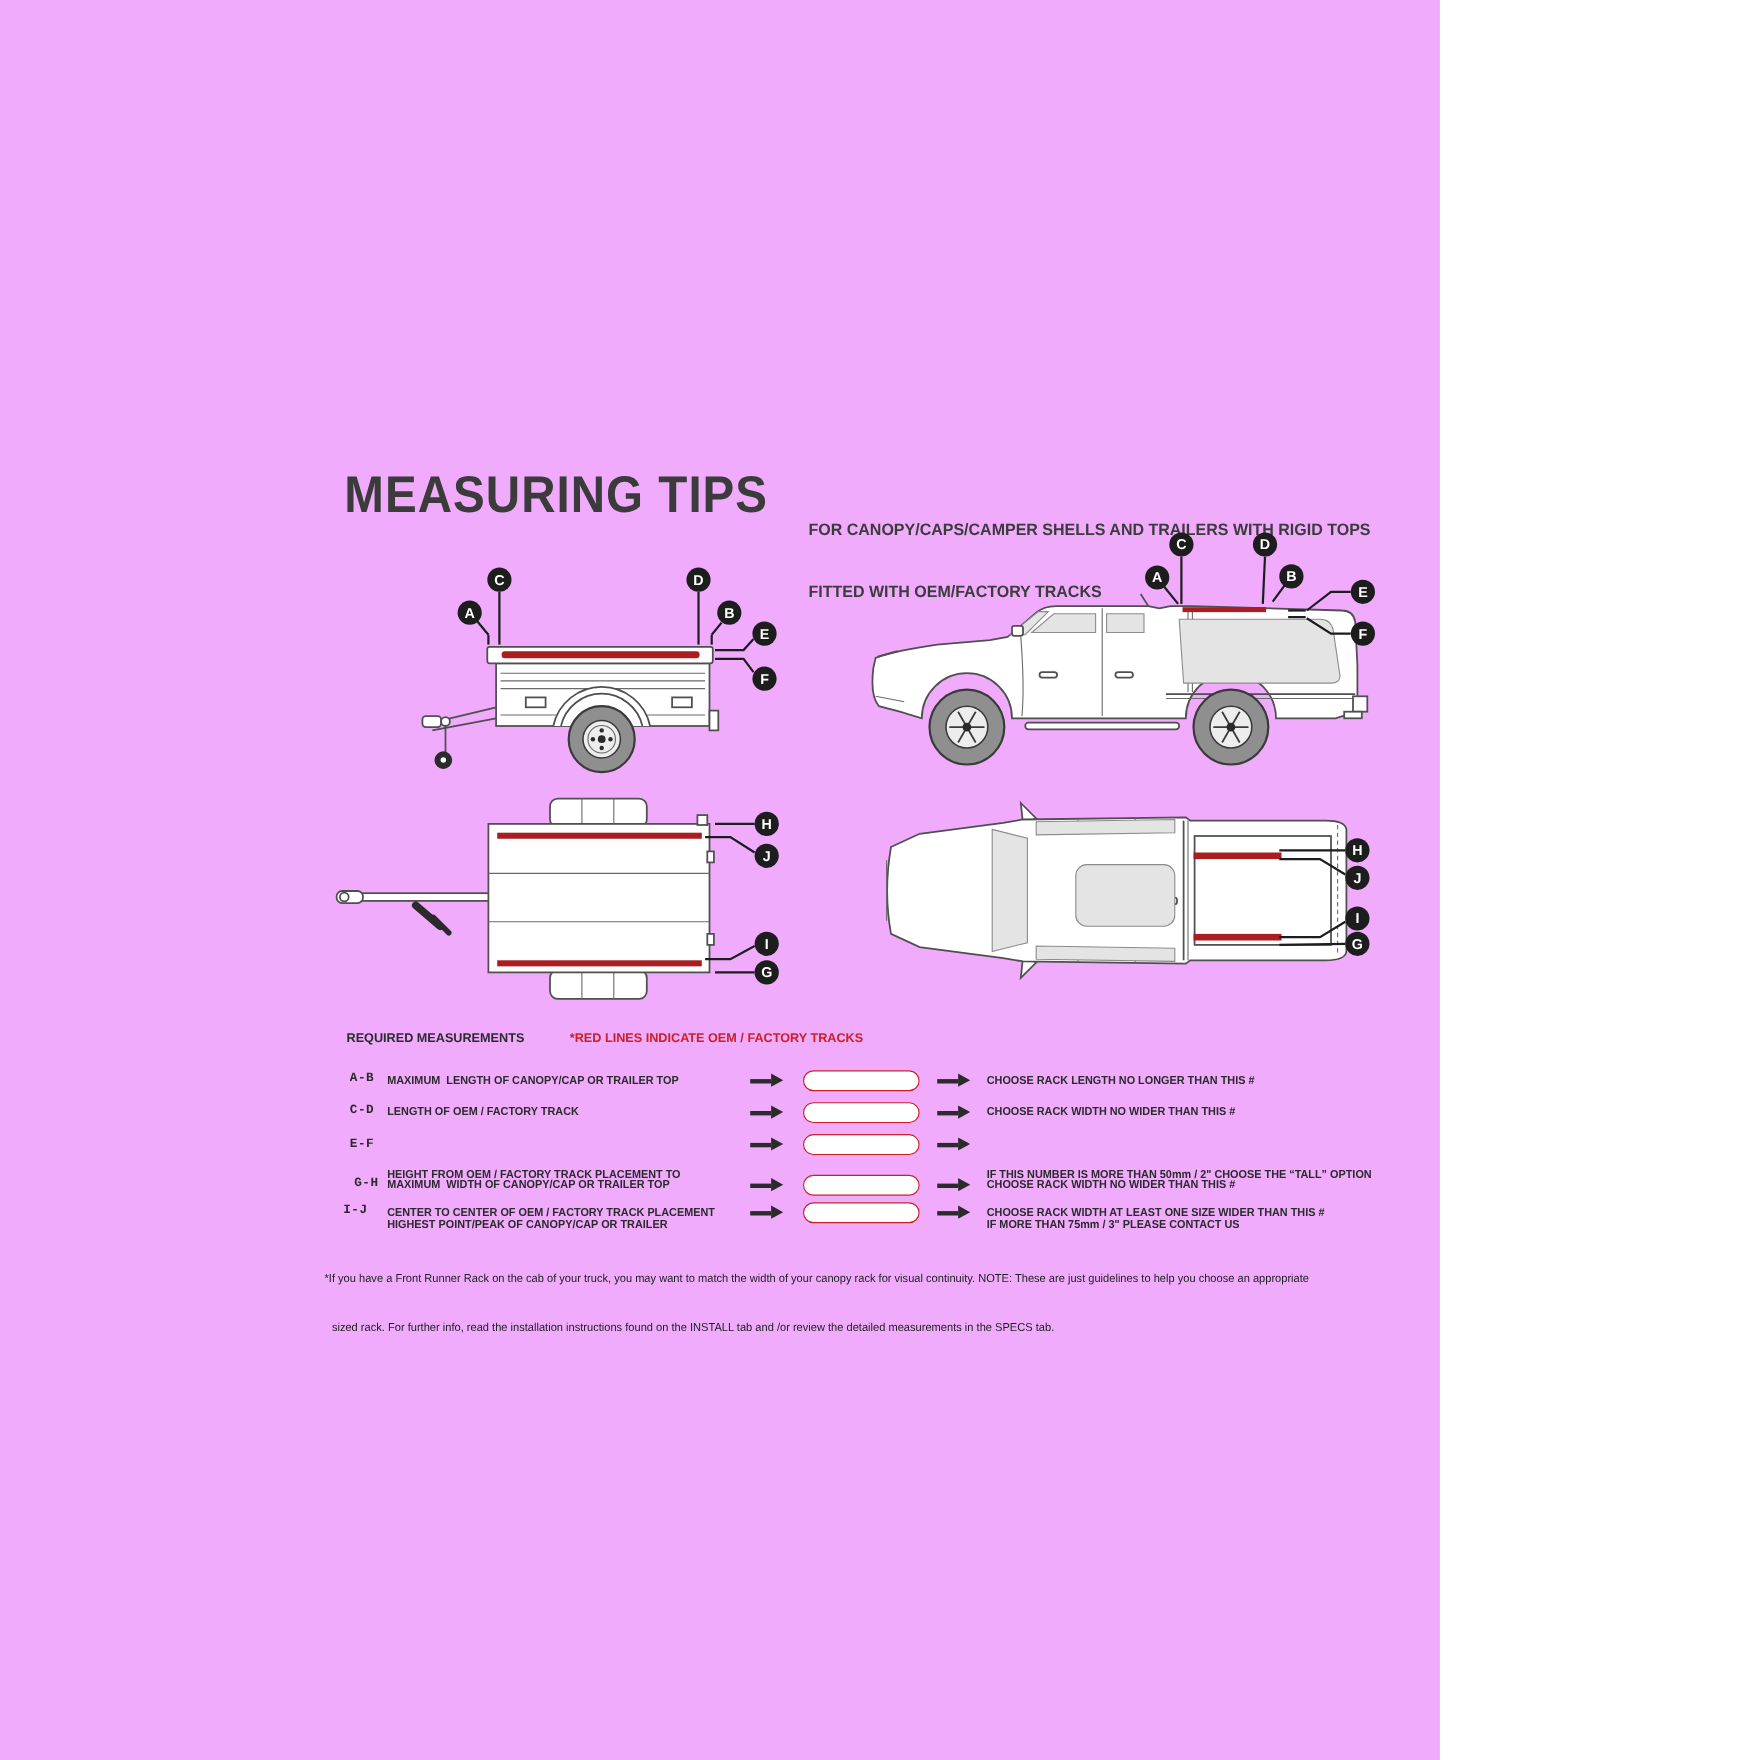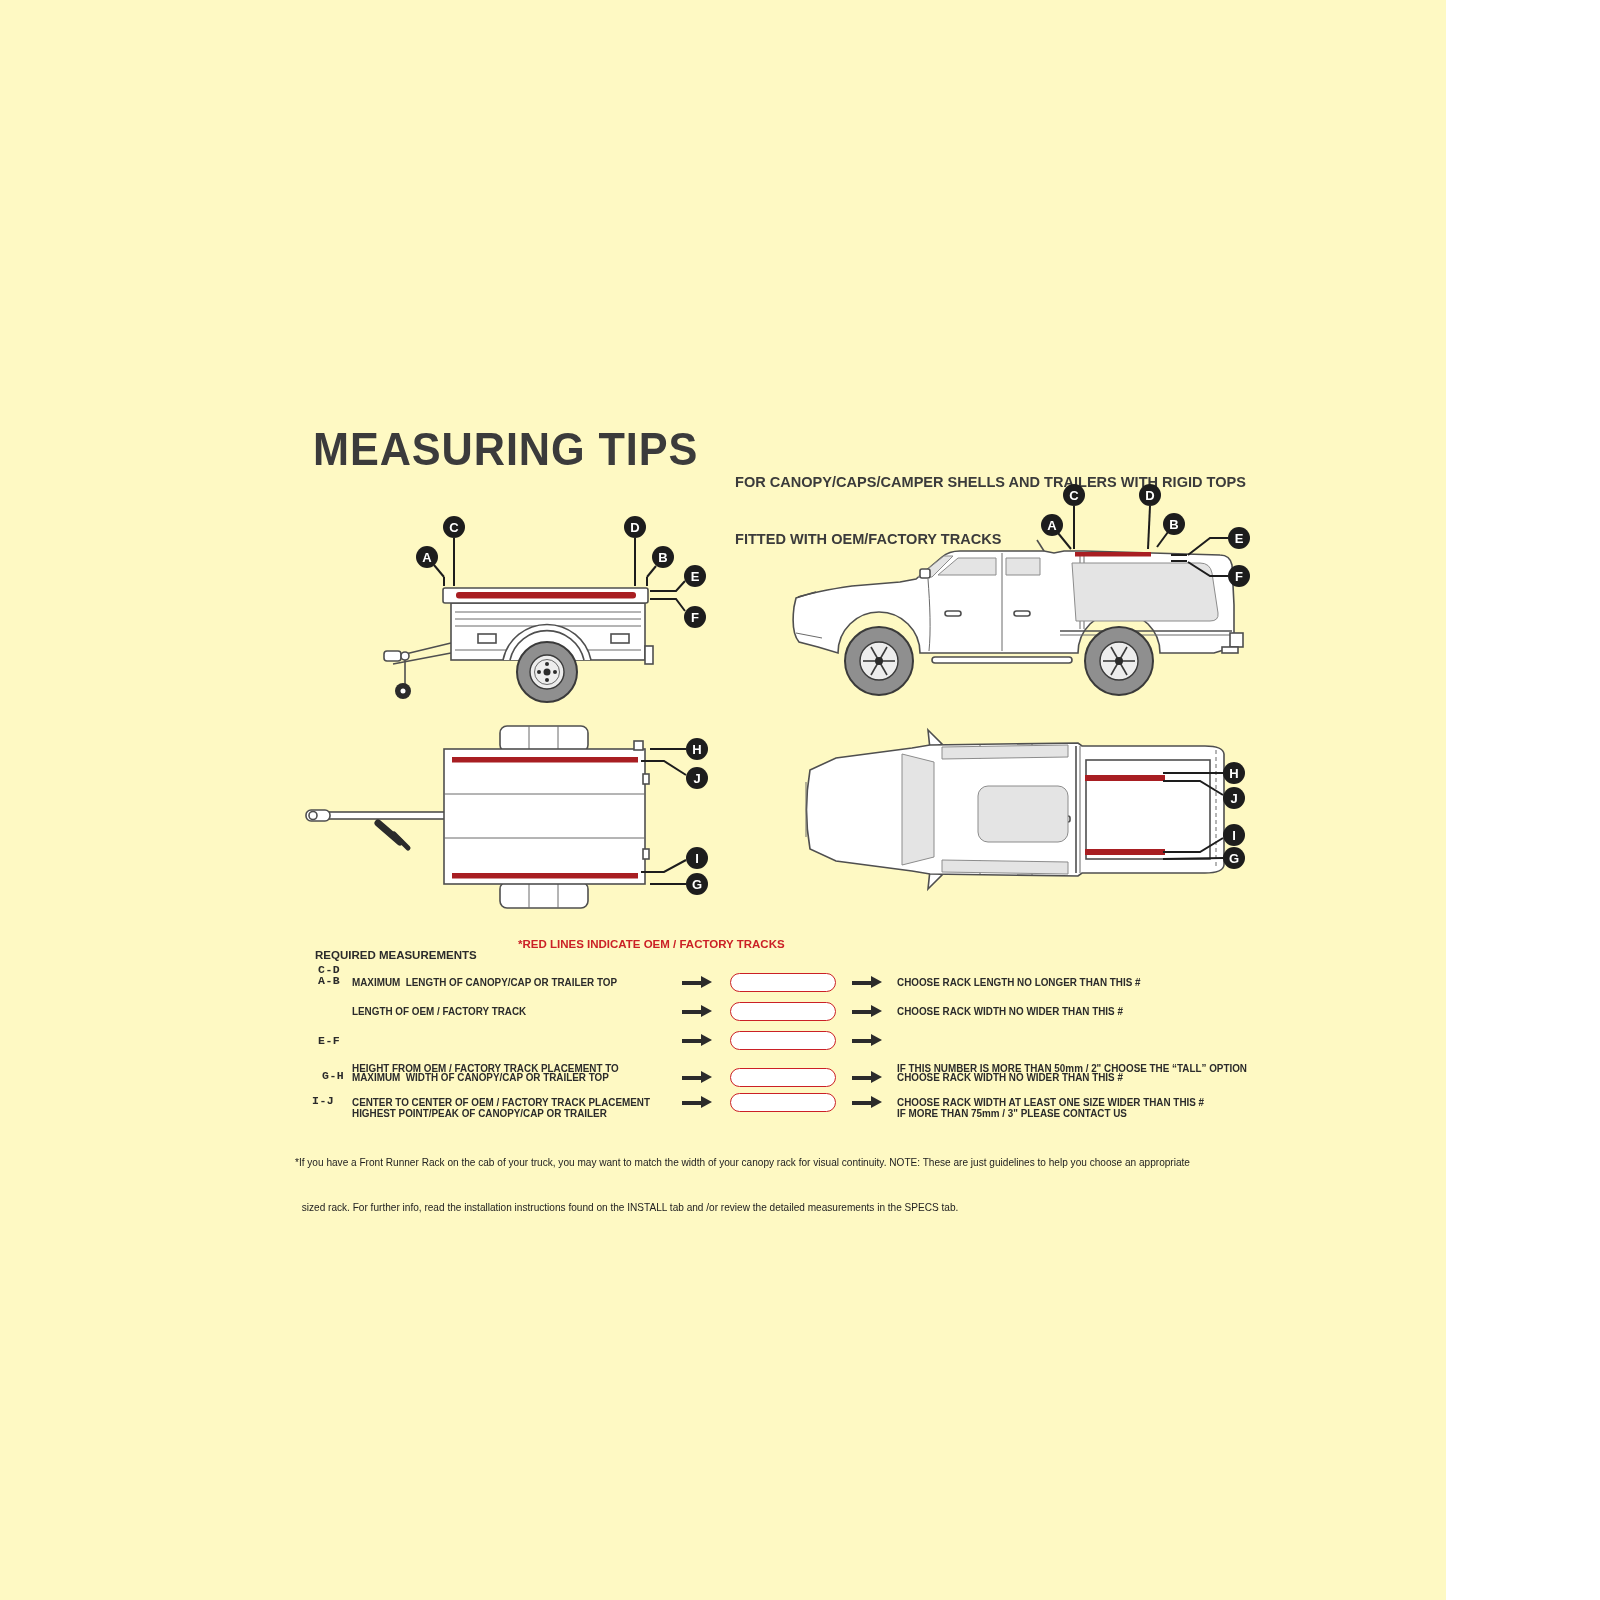--- a/index.html
+++ b/index.html
@@ -1,25 +1,25 @@
 <!DOCTYPE html>
 <html><head>
 <meta charset="utf-8">
 <style>
   html,body{margin:0;padding:0;background:#ffffff;}
-  #canvas{position:relative;width:1446px;height:1600px;background:#fef9c3;overflow:hidden;
+  #canvas{position:relative;width:1309px;height:1600px;background:#f0abfc;overflow:hidden;
           font-family:"Liberation Sans",sans-serif;color:#2b2b2b;}
   .abs{position:absolute;}
   
   .title{left:313px;top:421px;font-size:47px;font-weight:bold;color:#3b3b3b;letter-spacing:1px;
          transform:scaleX(.92);transform-origin:left top;white-space:pre;}
   .subtitle{left:735px;top:434px;font-size:15px;font-weight:bold;color:#3b3b3b;line-height:19px;
             transform:scaleX(.97);transform-origin:left top;white-space:pre;}
   
-  .sec-head{left:315px;top:938px;font-size:11.5px;font-weight:bold;color:#2b2b2b;white-space:pre;margin-top:11px;}
+  .sec-head{left:315px;top:938px;font-size:11.5px;font-weight:bold;color:#2b2b2b;white-space:pre;}
   .sec-legend{left:478px;top:938px;font-size:11.5px;font-weight:bold;color:#cb2026;white-space:pre;padding-left:40px;}
   .m-key{font-size:11.5px;font-weight:bold;color:#2b2b2b;letter-spacing:.5px;white-space:pre;font-family:Liberation Mono, monospace;}
   .m-desc,.m-guid{font-size:10.5px;font-weight:bold;color:#2b2b2b;white-space:pre;line-height:15px;
                   transform:scaleX(.94);transform-origin:left top;}
   .m-input{width:104px;height:17px;border:1.7px solid #cb2026;border-radius:11px;background:#fff;}
   .arrow{width:30px;height:13px;}
   .arrow::before{content:"";position:absolute;left:0;top:5px;width:19px;height:3.6px;background:#2b2b2b;}
   .arrow::after{content:"";position:absolute;right:0;top:0;width:0;height:0;
                 border-left:11px solid #2b2b2b;border-top:6.5px solid transparent;border-bottom:6.5px solid transparent;}
   
@@ -335,21 +335,21 @@
   <div>
     <span class="abs m-key" style="left:318px;top:974px">A-B</span>
     <span class="abs m-desc" style="left:352px;top:975px">MAXIMUM  LENGTH OF CANOPY/CAP OR TRAILER TOP</span>
     <span class="abs arrow" style="left:682px;top:976px"></span>
     <div class="abs m-input" style="left:730px;top:973px"></div>
     <span class="abs arrow" style="left:852px;top:976px"></span>
     <span class="abs m-guid" style="left:897px;top:975px">CHOOSE RACK LENGTH NO LONGER THAN THIS #</span>
   </div>
 
   <div>
-    <span class="abs m-key" style="left:318px;top:963px">C-D</span>
+    <span class="abs m-key" style="left:318px;top:1003px">C-D</span>
     <span class="abs m-desc" style="left:352px;top:1004px">LENGTH OF OEM / FACTORY TRACK</span>
     <span class="abs arrow" style="left:682px;top:1005px"></span>
     <div class="abs m-input" style="left:730px;top:1002px"></div>
     <span class="abs arrow" style="left:852px;top:1005px"></span>
     <span class="abs m-guid" style="left:897px;top:1004px">CHOOSE RACK WIDTH NO WIDER THAN THIS #</span>
   </div>
 
   <div>
     <span class="abs m-key" style="left:318px;top:1034px">E-F</span>
     <span class="abs m-desc" style="left:352px;top:1031px">

